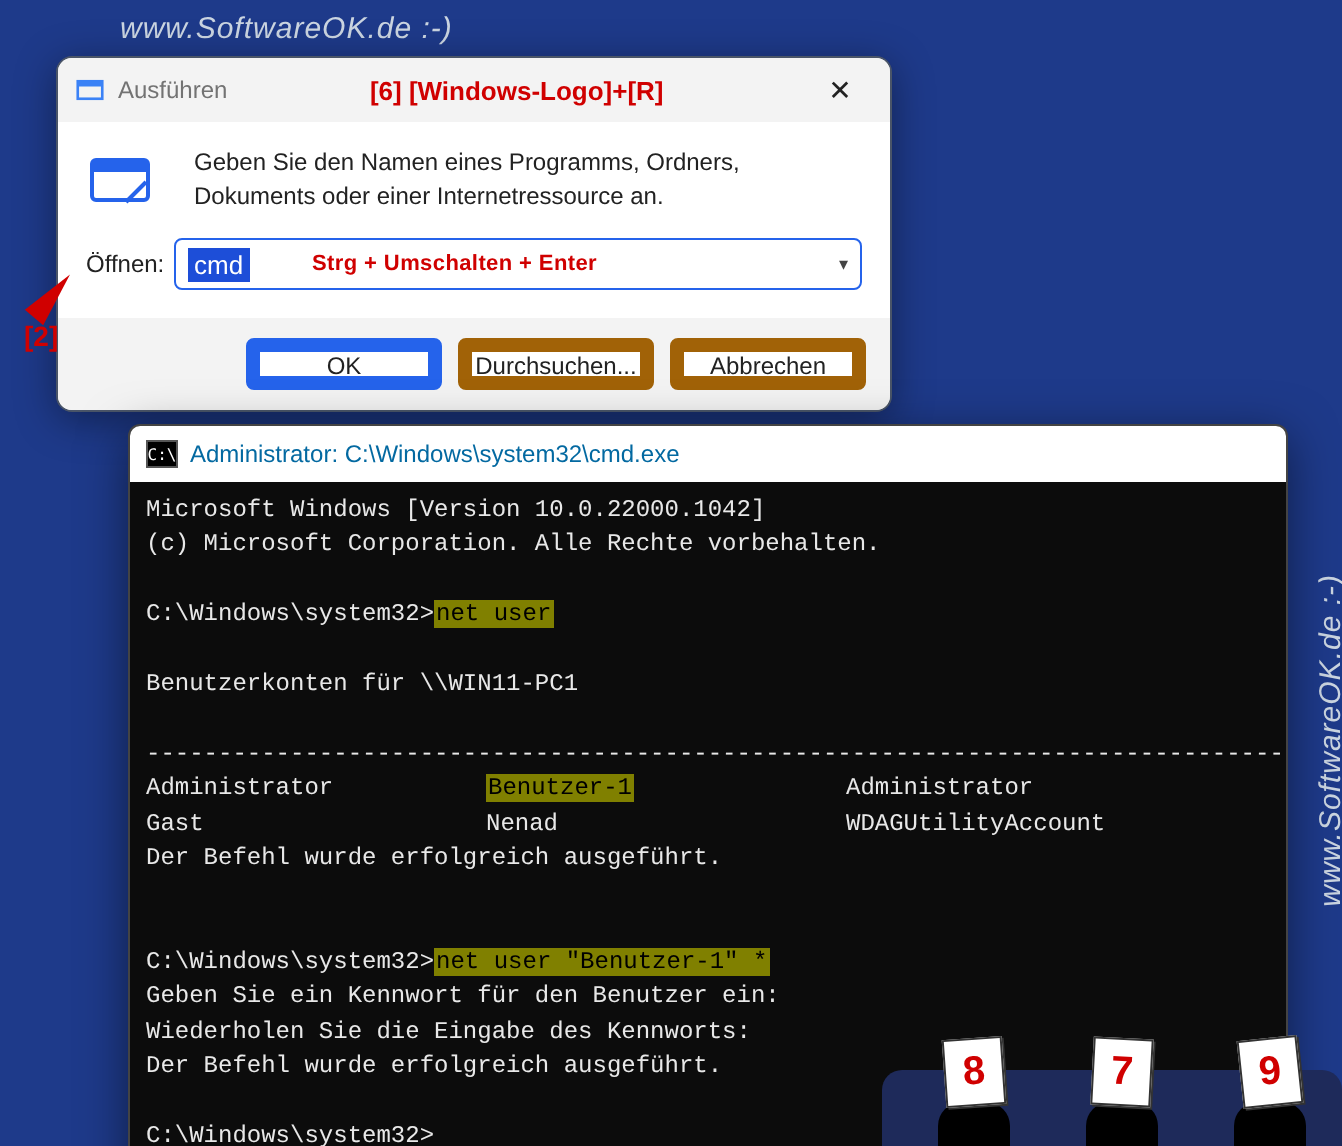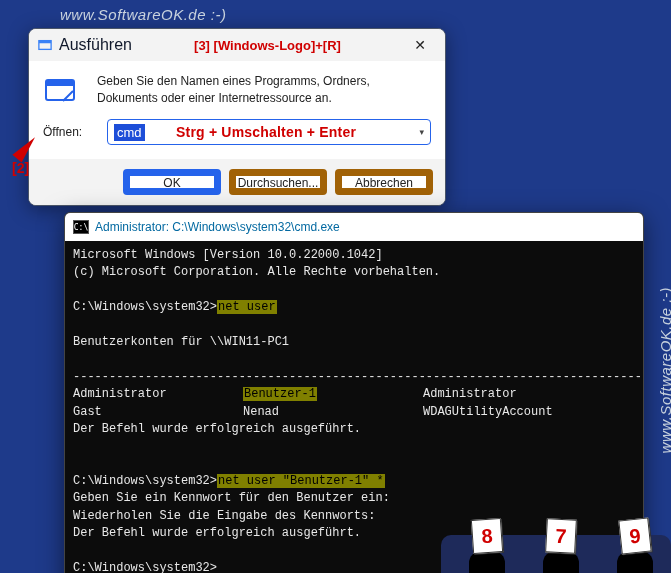--- a/index.html
+++ b/index.html
@@ -44,21 +44,21 @@
     height: 32px;
     padding: 0 8px;
     background: #f3f3f3;
   }
   .titlebar-icon {
     width: 16px; height: 16px;
     margin-right: 6px;
     display: flex; align-items: center; justify-content: center;
   }
   .titlebar-icon svg { width: 14px; height: 14px; }
-  .titlebar-title { font-size: 16px; color: #0f172a; flex: 0 0 auto; }
+  .titlebar-title { font-size: 12px; color: #737373; flex: 0 0 auto; }
   .titlebar-anno {
     flex: 1;
     text-align: center;
     color: #d00000;
     font-weight: bold;
     font-size: 13px;
   }
   .close-x {
     width: 34px; height: 24px;
     display: flex; align-items: center; justify-content: center;
@@ -76,21 +76,21 @@
     width: 34px; height: 34px;
     flex: 0 0 34px;
   }
   .run-desc { font-size: 12px; color: #222; line-height: 1.4; }
 
   .run-input-row {
     background: #fff;
     padding: 8px 14px 14px 14px;
     display: flex;
     align-items: center;
-    gap: 20px;
+    gap: 0;
   }
   .run-label { font-size: 12px; color: #222; width: 44px; }
   .run-combo {
     flex: 1;
     height: 26px;
     border: 1px solid #2563eb;
     border-radius: 4px;
     display: flex;
     align-items: center;
     padding: 0 12px 0 6px;
@@ -102,21 +102,21 @@
     color: #fff;
     padding: 1px 3px;
     font-size: 13px;
     font-family: inherit;
   }
   .run-combo-hint {
     position: absolute;
     left: 68px;
     color: #d00000;
     font-weight: bold;
-    font-size: 14px;
+    font-size: 11px;
     letter-spacing: 0.2px;
   }
   .combo-arrow {
     position: absolute;
     right: 6px;
     font-size: 9px;
     color: #444;
   }
 
   .run-buttons {
@@ -256,21 +256,21 @@
 
 <div class="run-dialog">
   <div class="titlebar">
     <span class="titlebar-icon">
       <svg viewBox="0 0 16 16">
           <rect x="1" y="3" width="14" height="10" fill="none" stroke="#3b82f6" stroke-width="1.5"></rect>
           <rect x="1" y="3" width="14" height="3" fill="#3b82f6"></rect>
         </svg>
     </span>
     <span class="titlebar-title">Ausführen</span>
-    <span class="titlebar-anno">[3] [Windows-Logo]+[R]</span>
+    <span class="titlebar-anno">[6] [Windows-Logo]+[R]</span>
     <div class="close-x">✕</div>
   </div>
   <div class="run-body">
     <div class="run-icon">
       <svg viewBox="0 0 34 34">
           <rect x="3" y="7" width="28" height="20" rx="2" fill="#fff" stroke="#2563eb" stroke-width="2"></rect>
           <rect x="3" y="7" width="28" height="6" fill="#2563eb"></rect>
           <path d="M20 28 l10 -10" stroke="#2563eb" stroke-width="2"></path>
         </svg>
     </div>

